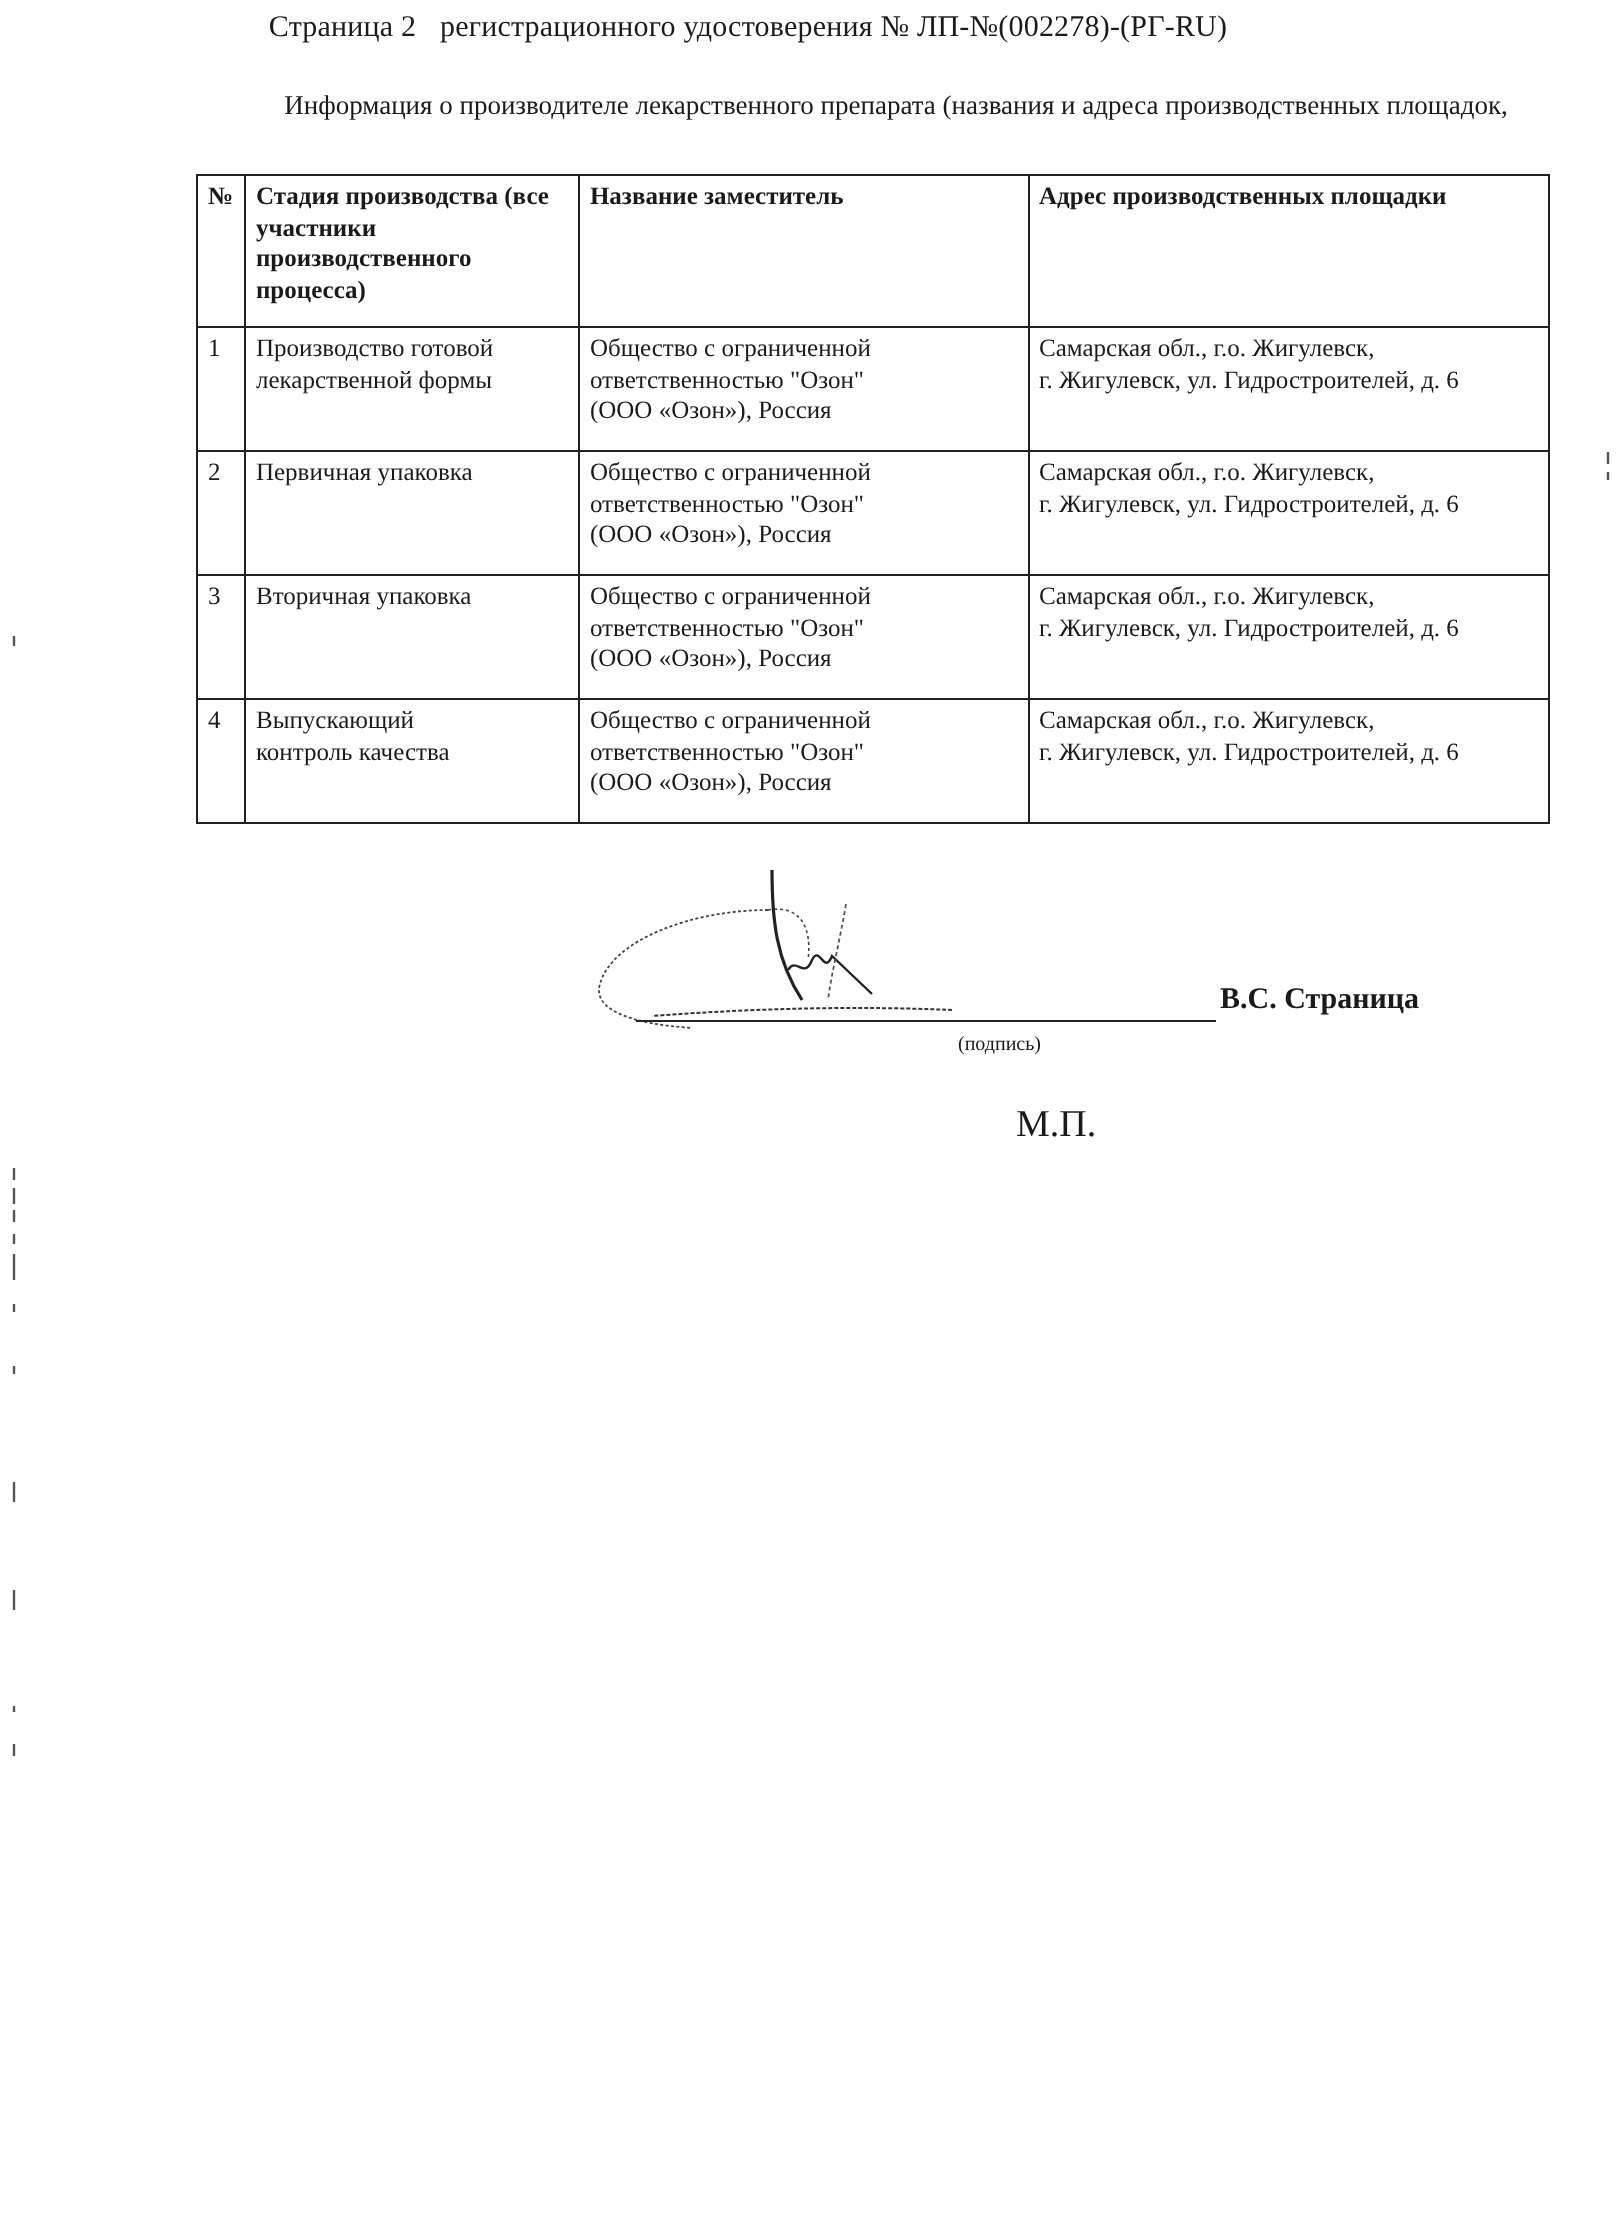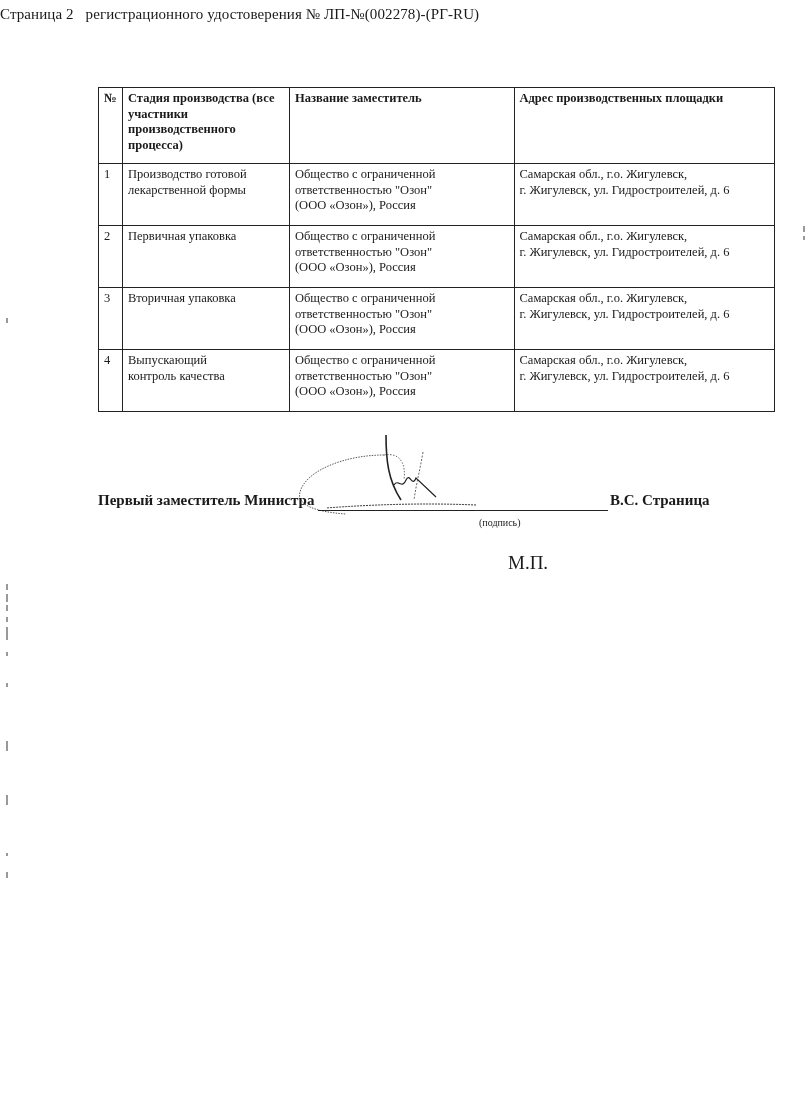--- a/index.html
+++ b/index.html
@@ -13,21 +13,21 @@
       position: relative;
       overflow: hidden;
       font-family: "Liberation Serif", "DejaVu Serif", serif;
       color: #1a1a1a;
     }
     .page-header {
       position: absolute;
       top: 6px;
       left: 0;
       width: 748px;
-      text-align: left;
+      text-align: center;
       font-size: 15px;
       letter-spacing: 0.1px;
     }
     .page-header .num { margin-right: 8px; }
     .subtitle {
       position: absolute;
       top: 44px;
       left: 98px;
       width: 700px;
       text-align: center;
@@ -115,20 +115,21 @@
   </style>
 </head>
 <body>
 
 <div class="page-header">
   <span class="num">Страница 2</span>
   <span>регистрационного удостоверения № ЛП-№(002278)-(РГ-RU)</span>
 </div>
 
 <div class="subtitle">
+  <div>Информация о производителе лекарственного препарата (названия и адреса производственных площадок,</div>
 </div>
 
 <table class="mfr-table">
   <colgroup>
     <col class="c-num">
       <col class="c-stage">
       <col class="c-org">
       <col class="c-addr">
   </colgroup>
   <thead>
@@ -204,21 +205,20 @@
 <svg class="signature-svg" width="200" height="100" viewBox="0 0 200 100">
   <path d="M 190 75 Q 120 72 40 78" stroke="#333" stroke-width="1" fill="none" stroke-dasharray="2,1"></path>
   <path d="M 100 5 C 100 30, 102 50, 115 70" stroke="#222" stroke-width="1.6" fill="none"></path>
   <path d="M 98 25 C 60 25, 20 40, 14 62 C 10 75, 30 82, 60 84" stroke="#444" stroke-width="0.9" fill="none" stroke-dasharray="1.5,1.2"></path>
   <path d="M 98 25 C 115 22, 120 35, 118 50" stroke="#444" stroke-width="0.8" fill="none" stroke-dasharray="1.5,1.5"></path>
   <path d="M 108 55 C 112 48, 116 60, 120 50 C 124 42, 126 58, 130 48 L 150 67" stroke="#222" stroke-width="1.2" fill="none"></path>
   <path d="M 137 22 C 134 40, 130 55, 128 70" stroke="#555" stroke-width="0.9" fill="none" stroke-dasharray="2,1.5"></path>
 </svg>
 
 <div class="signature-block">
-  <div class="signer-title">Первый заместитель Министра</div>
   <div class="sig-line"></div>
   <div class="sig-caption">(подпись)</div>
   <div class="signer-name">В.С. Страница</div>
   <div class="stamp-label">М.П.</div>
 </div>
 
 <svg class="scan-marks" width="812" height="1116">
   <g stroke="#555" stroke-width="1.2">
     <line x1="7" y1="584" x2="7" y2="590"></line>
     <line x1="7" y1="594" x2="7" y2="602"></line>

